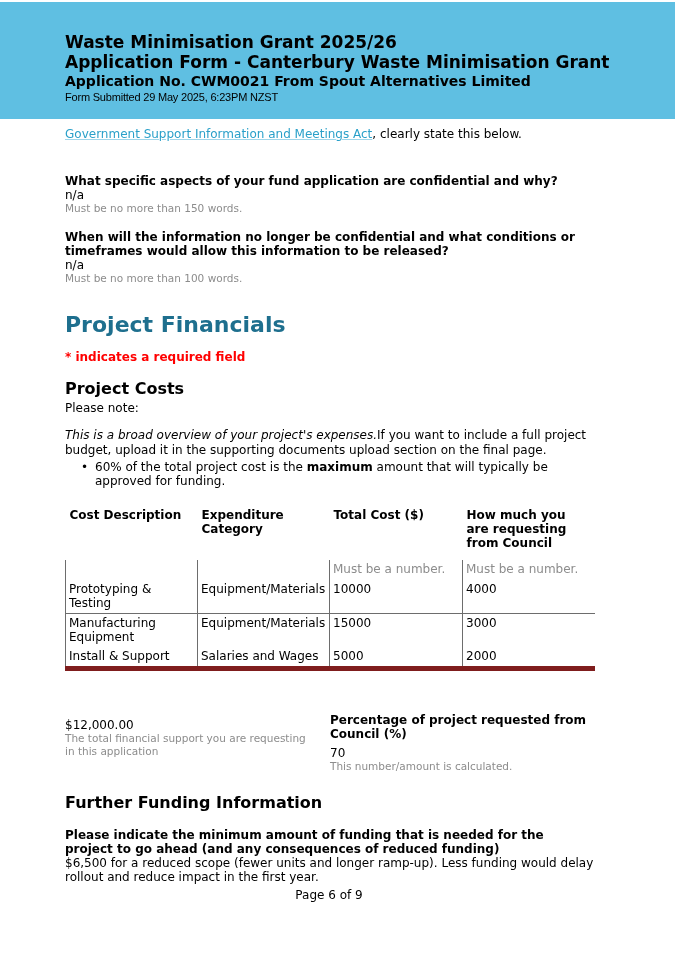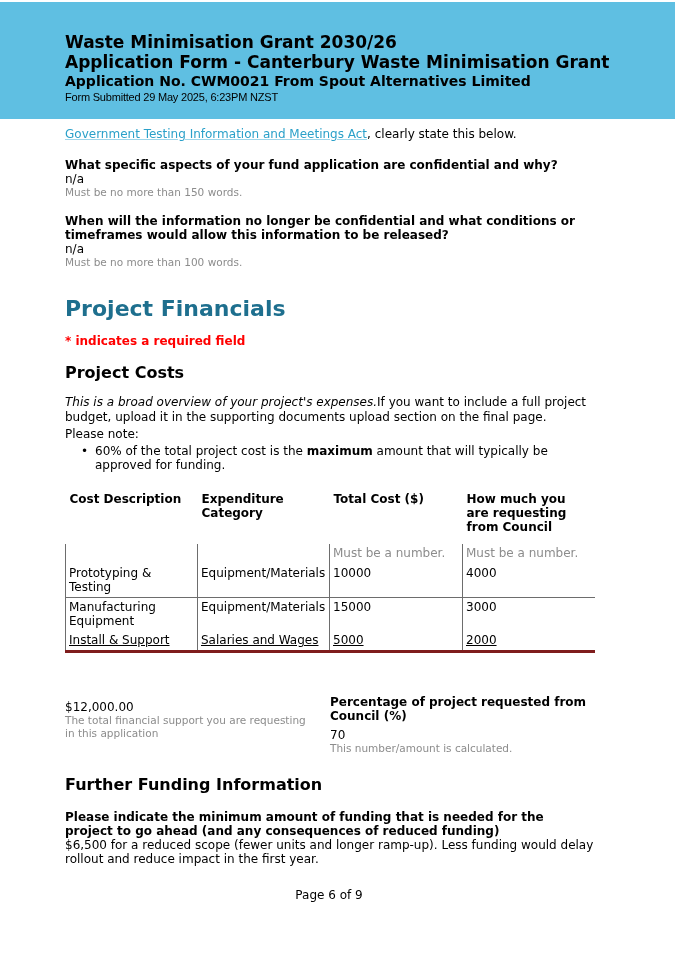--- a/index.html
+++ b/index.html
@@ -36,67 +36,67 @@
   table.costs { border-collapse: collapse; width: 529px; table-layout: fixed; }
   table.costs th {
     text-align: left; vertical-align: top; font-weight: bold; font-size: 12px; line-height: 14px;
     padding: 2px 4px 10px 4px;
   }
   table.costs td {
     vertical-align: top; font-size: 12px; line-height: 14px; padding: 2px 4px 3px 3px;
     border-left: 1px solid #6d6d6d;
   }
   table.costs tr.row-sep td { border-bottom: 1px solid #6d6d6d; }
-  table.costs tr.last td { border-bottom: 3px solid #7f1d1d; text-decoration: underline; }
+  table.costs tr.last td { border-bottom: 5px solid #7f1d1d; }
   .cell-hint { font-size: 12px; color: #8c8c8c; line-height: 14px; margin-bottom: 6px; display: block; }
 
   .two-col { display: flex; width: 530px; }
   .two-col .col { width: 265px; }
   .red { color: #ff3030; }
 
   .footer { position: absolute; top: 888px; left: 0; width: 658px; text-align: center; font-size: 12px; line-height: 14px; }
 </style>
 </head>
 <body>
 
 <div class="header">
-  <div class="t1">Waste Minimisation Grant 2030/26</div>
+  <div class="t1">Waste Minimisation Grant 2025/26</div>
   <div class="t2">Application Form - Canterbury Waste Minimisation Grant</div>
   <div class="t3">Application No. CWM0021 From Spout Alternatives Limited</div>
   <div class="t4">Form Submitted 29 May 2025, 6:23PM NZST</div>
 </div>
 
 <div class="content">
 
   <div class="p">
-    <a class="link">Government Testing Information and Meetings Act</a><span>, clearly state this below.</span>
+    <a class="link">Government Support Information and Meetings Act</a><span>, clearly state this below.</span>
   </div>
 
-  <div style="margin-top:16px;">
+  <div style="margin-top:32px;">
     <div class="q-label">What specific aspects of your fund application are confidential and why?</div>
     <div class="q-answer">n/a</div>
     <div class="hint">Must be no more than 150 words.</div>
   </div>
 
   <div style="margin-top:15px;">
     <div class="q-label">When will the information no longer be confidential and what conditions or timeframes would allow this information to be released?</div>
     <div class="q-answer">n/a</div>
     <div class="hint">Must be no more than 100 words.</div>
   </div>
 
   <div class="section-title" style="margin-top:30px;">Project Financials</div>
 
   <div class="required-note" style="margin-top:15px;">* indicates a required field</div>
 
   <div class="sub-title" style="margin-top:15px;">Project Costs</div>
 
+  <div class="p" style="margin-top:2px;">Please note:</div>
   <div class="p" style="margin-top:12px;">
     <span class="italic">This is a broad overview of your project's expenses.</span><span>If you want to include a full project budget, upload it in the supporting documents upload section on the final page.</span>
   </div>
-  <div class="p" style="margin-top:2px;">Please note:</div>
   <div class="bullet" style="margin-top:2px;">
     <span class="dot">•</span>
     <span><span>60% of the total project cost is the </span><b>maximum</b><span> amount that will typically be approved for funding.</span></span>
   </div>
 
   <table class="costs" style="margin-top:18px;">
     <colgroup>
         <col style="width:132px">
         <col style="width:132px">
         <col style="width:133px">

